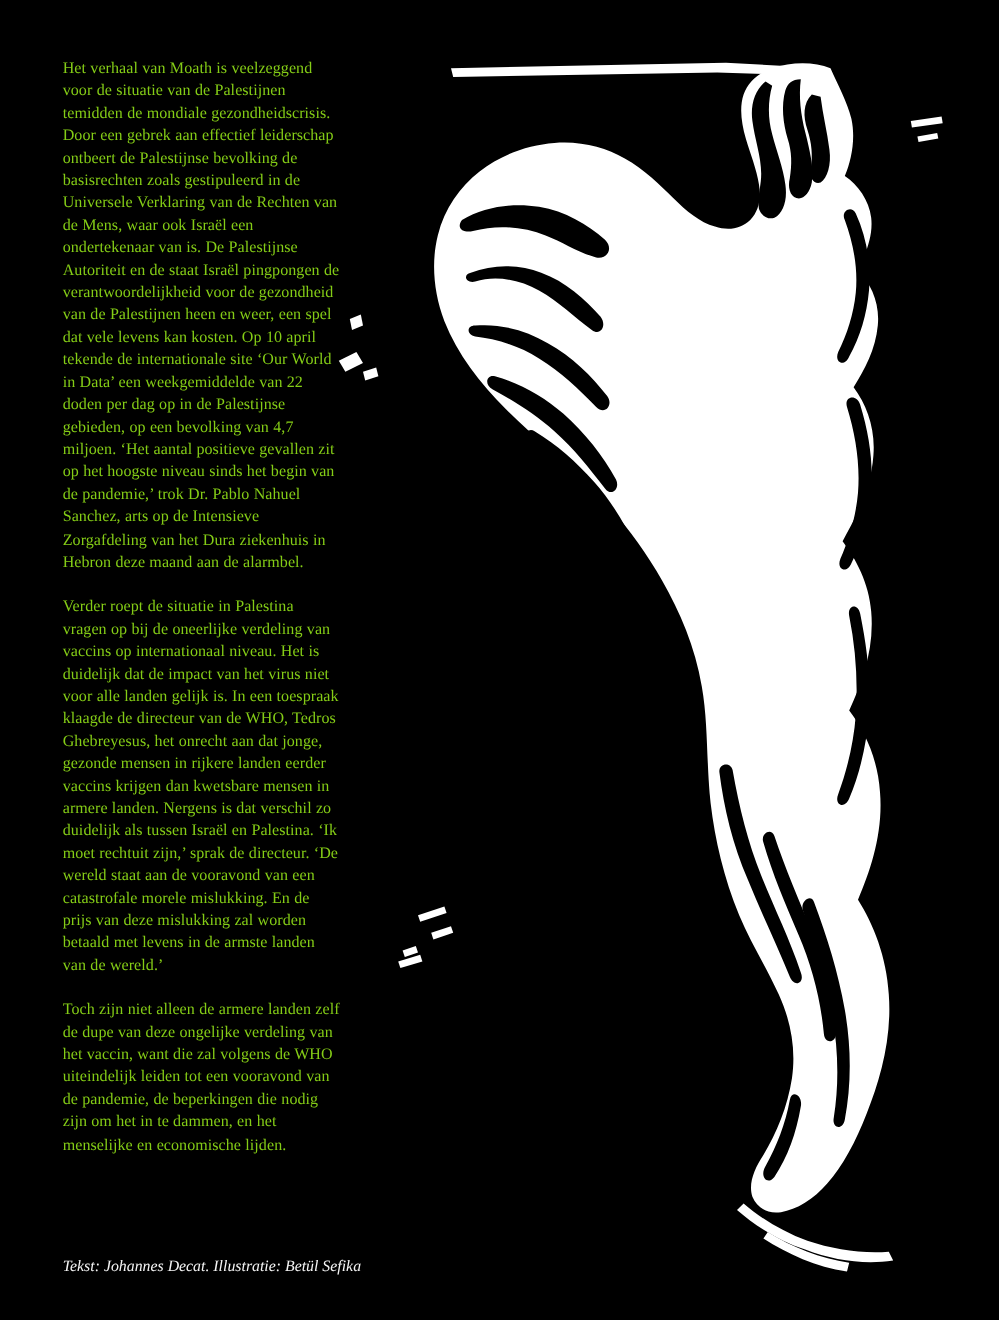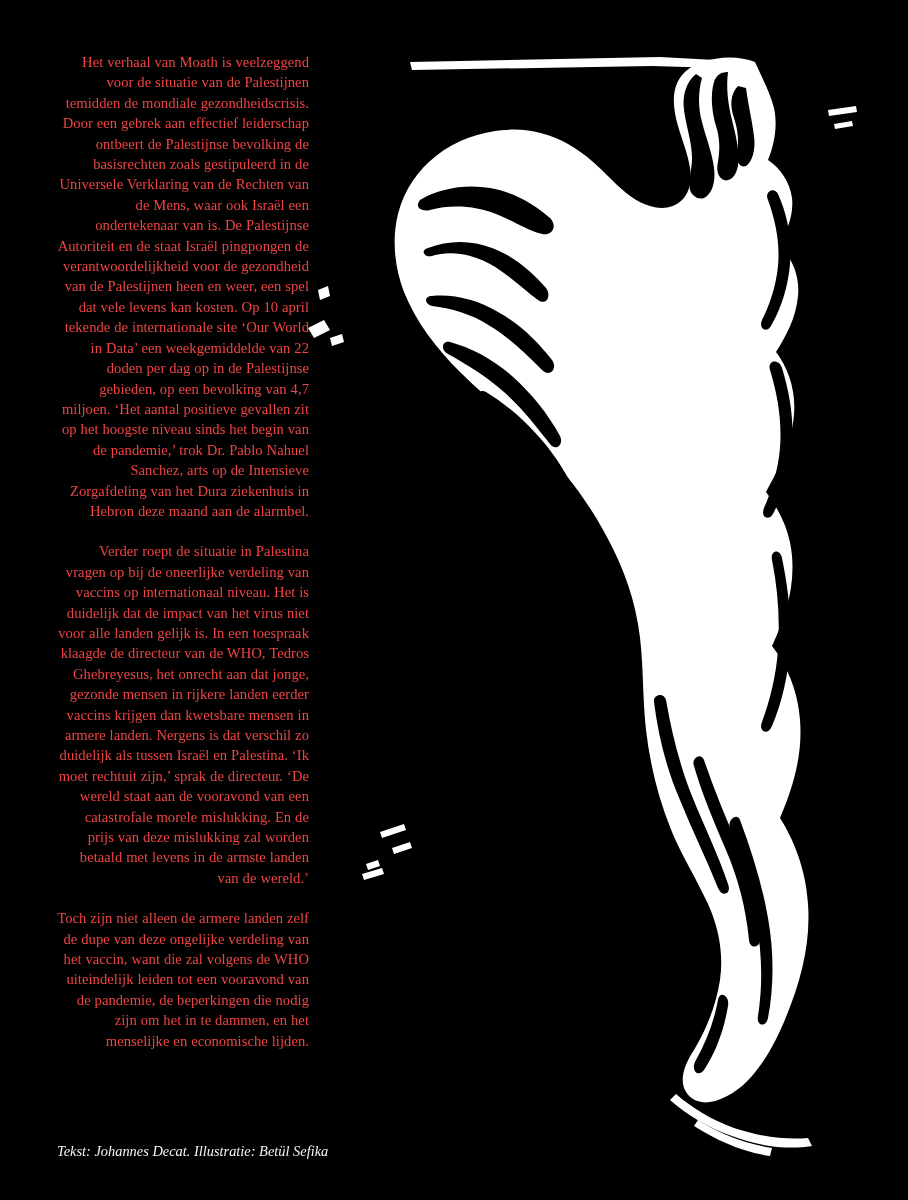--- a/index.html
+++ b/index.html
@@ -28,23 +28,23 @@
     left: 57px;
     top: 52px;
     width: 252px;
     z-index: 5;
   }
 
   .article-paragraph {
     font-size: 14.6px;
     line-height: 20.4px;
     letter-spacing: 0.05px;
-    color: #ef4444;
+    color: #84cc16;
     margin: 0 0 20px 0;
-    text-align: right;
+    text-align: left;
     word-spacing: 0.2px;
   }
 
   .article-paragraph:last-child {
     margin-bottom: 0;
   }
 
   
   #credit-line {
     position: absolute;

